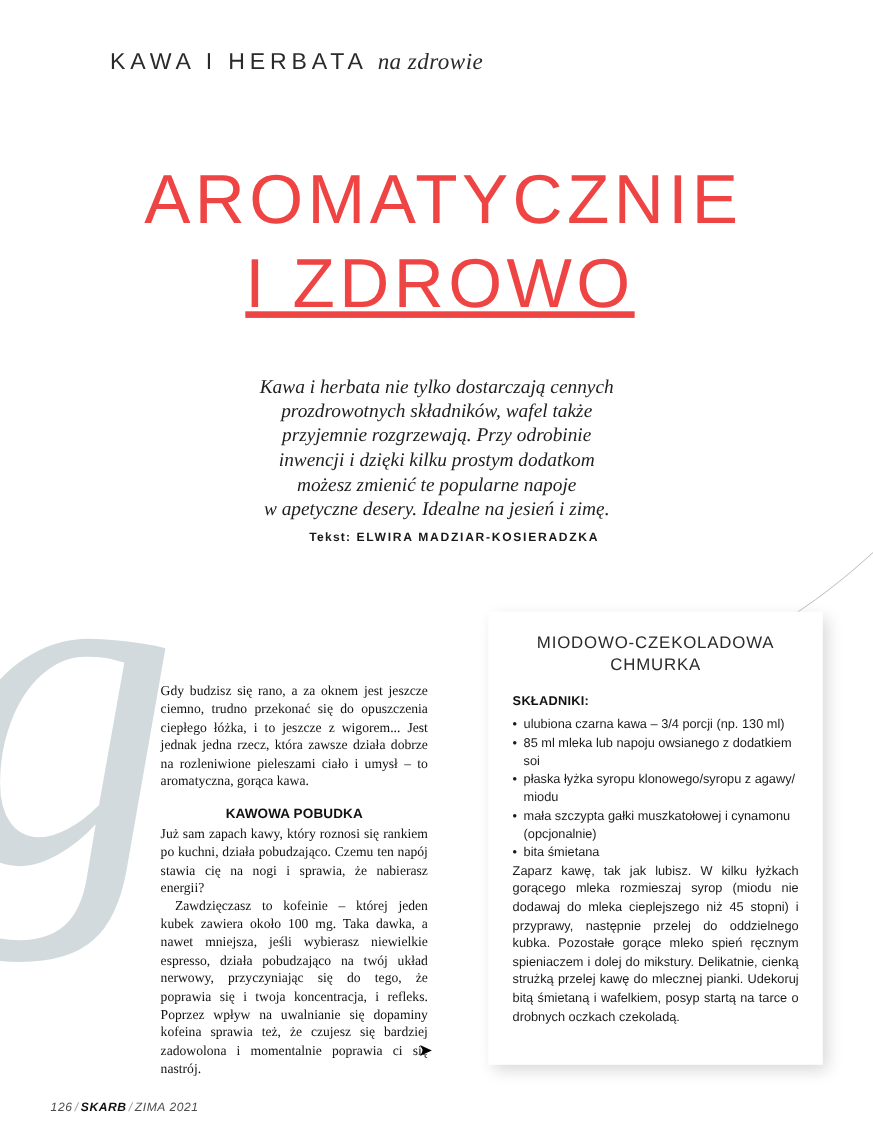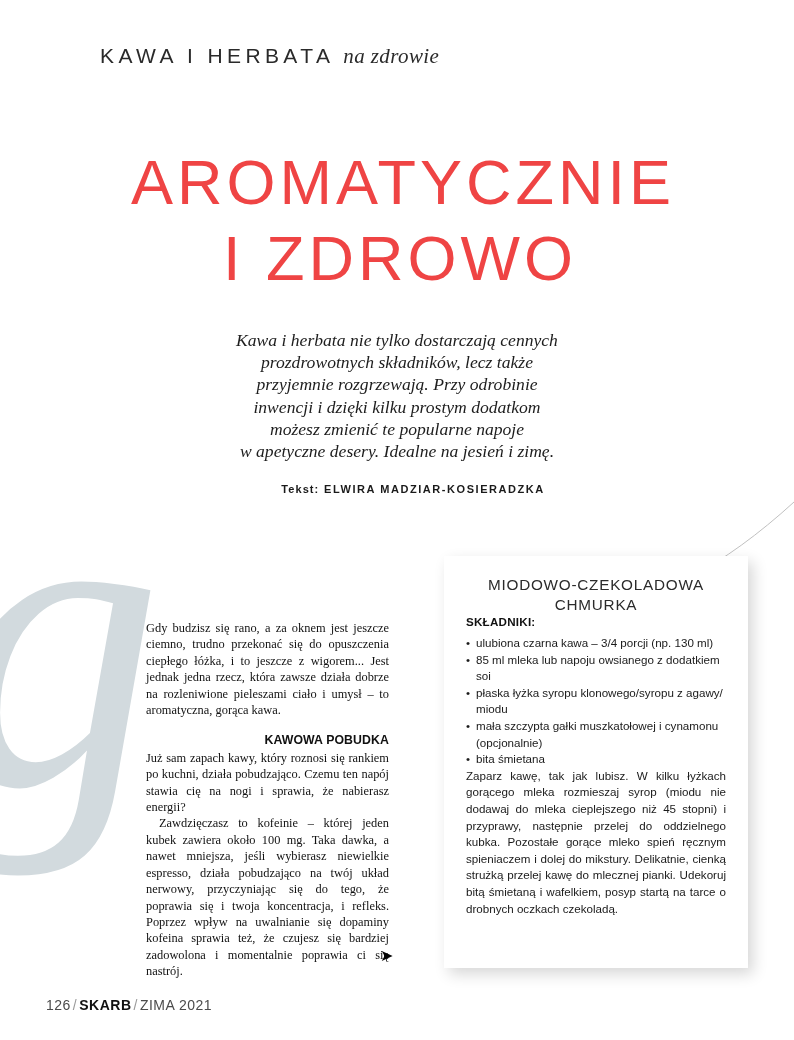--- a/index.html
+++ b/index.html
@@ -78,28 +78,28 @@
   .headline-line {
     font-family: "Liberation Sans", sans-serif;
     font-weight: 100;
     font-size: 63px;
     line-height: 76px;
     letter-spacing: 4px;
     color: #ef4444;
     white-space: nowrap;
   }
   .headline-line.l1 { padding-left: 12px; }
-  .headline-line.l2 { padding-left: 6px; }
+  .headline-line.l2 { padding-left: 6px; text-decoration: underline; }
 
   
   .lead {
     position: absolute;
     left: 0;
     right: 0;
-    top: 329px;
+    top: 340px;
     text-align: center;
     z-index: 3;
     font-family: "Liberation Serif", serif;
     font-style: italic;
     font-size: 17.6px;
     line-height: 22.2px;
     color: #1d1d1d;
   }
   .lead div { white-space: nowrap; }
 
@@ -135,21 +135,21 @@
   }
   .body-col p { margin: 0; }
   .body-col p.indent { text-indent: 13px; }
   .body-col h3 {
     margin: 14px 0 1px 0;
     font-family: "Liberation Sans", sans-serif;
     font-size: 12.3px;
     font-weight: 700;
     letter-spacing: 0.1px;
     color: #111;
-    text-align: right;
+    text-align: center;
   }
   .arrow-mark {
     position: absolute;
     left: 380px;
     top: 948px;
     z-index: 3;
     font-size: 16px;
     color: #000;
     line-height: 1;
   }
@@ -175,20 +175,21 @@
     padding: 19px 22px 14px 22px;
   }
   .recipe-title {
     font-family: "Liberation Sans", sans-serif;
     font-weight: 300;
     font-size: 15.3px;
     line-height: 20px;
     letter-spacing: 0.75px;
     color: #2b2b2b;
     text-align: center;
+    margin-bottom: 16px;
   }
   .sec-head {
     font-family: "Liberation Sans", sans-serif;
     font-size: 11.6px;
     font-weight: 700;
     letter-spacing: 0.25px;
     color: #111;
     margin: 0 0 7px 0;
   }
   .sec-head.second { margin-top: 14px; }
@@ -220,24 +221,25 @@
     text-align: justify;
   }
 
   
   .footer {
     position: absolute;
     left: 46px;
     bottom: 27px;
     z-index: 3;
     font-family: "Liberation Sans", sans-serif;
-    font-size: 14px;
+    font-size: 11px;
     letter-spacing: 0.5px;
     color: #4b4b4b;
     white-space: nowrap;
+    font-style: italic;
   }
   .footer .brand {
     font-weight: 700;
     color: #111;
   }
   .footer .sep { color: #9a9a9a; margin: 0 2px; }
 </style>
 </head>
 <body>
 
@@ -251,21 +253,21 @@
   <span class="kicker-main">KAWA I HERBATA</span><span class="kicker-italic">na zdrowie</span>
 </div>
 
 <div class="headline">
   <div class="headline-line l1">AROMATYCZNIE</div>
   <div class="headline-line l2">I ZDROWO</div>
 </div>
 
 <div class="lead">
   <div>Kawa i herbata nie tylko dostarczają cennych</div>
-  <div>prozdrowotnych składników, lecz także</div>
+  <div>prozdrowotnych składników, wafel także</div>
   <div>przyjemnie rozgrzewają. Przy odrobinie</div>
   <div>inwencji i dzięki kilku prostym dodatkom</div>
   <div>możesz zmienić te popularne napoje</div>
   <div>w apetyczne desery. Idealne na jesień i zimę.</div>
 </div>
 
 <div class="byline">
   <span class="lbl">Tekst:</span>
   <span>ELWIRA MADZIAR-KOSIERADZKA</span>
 </div>

